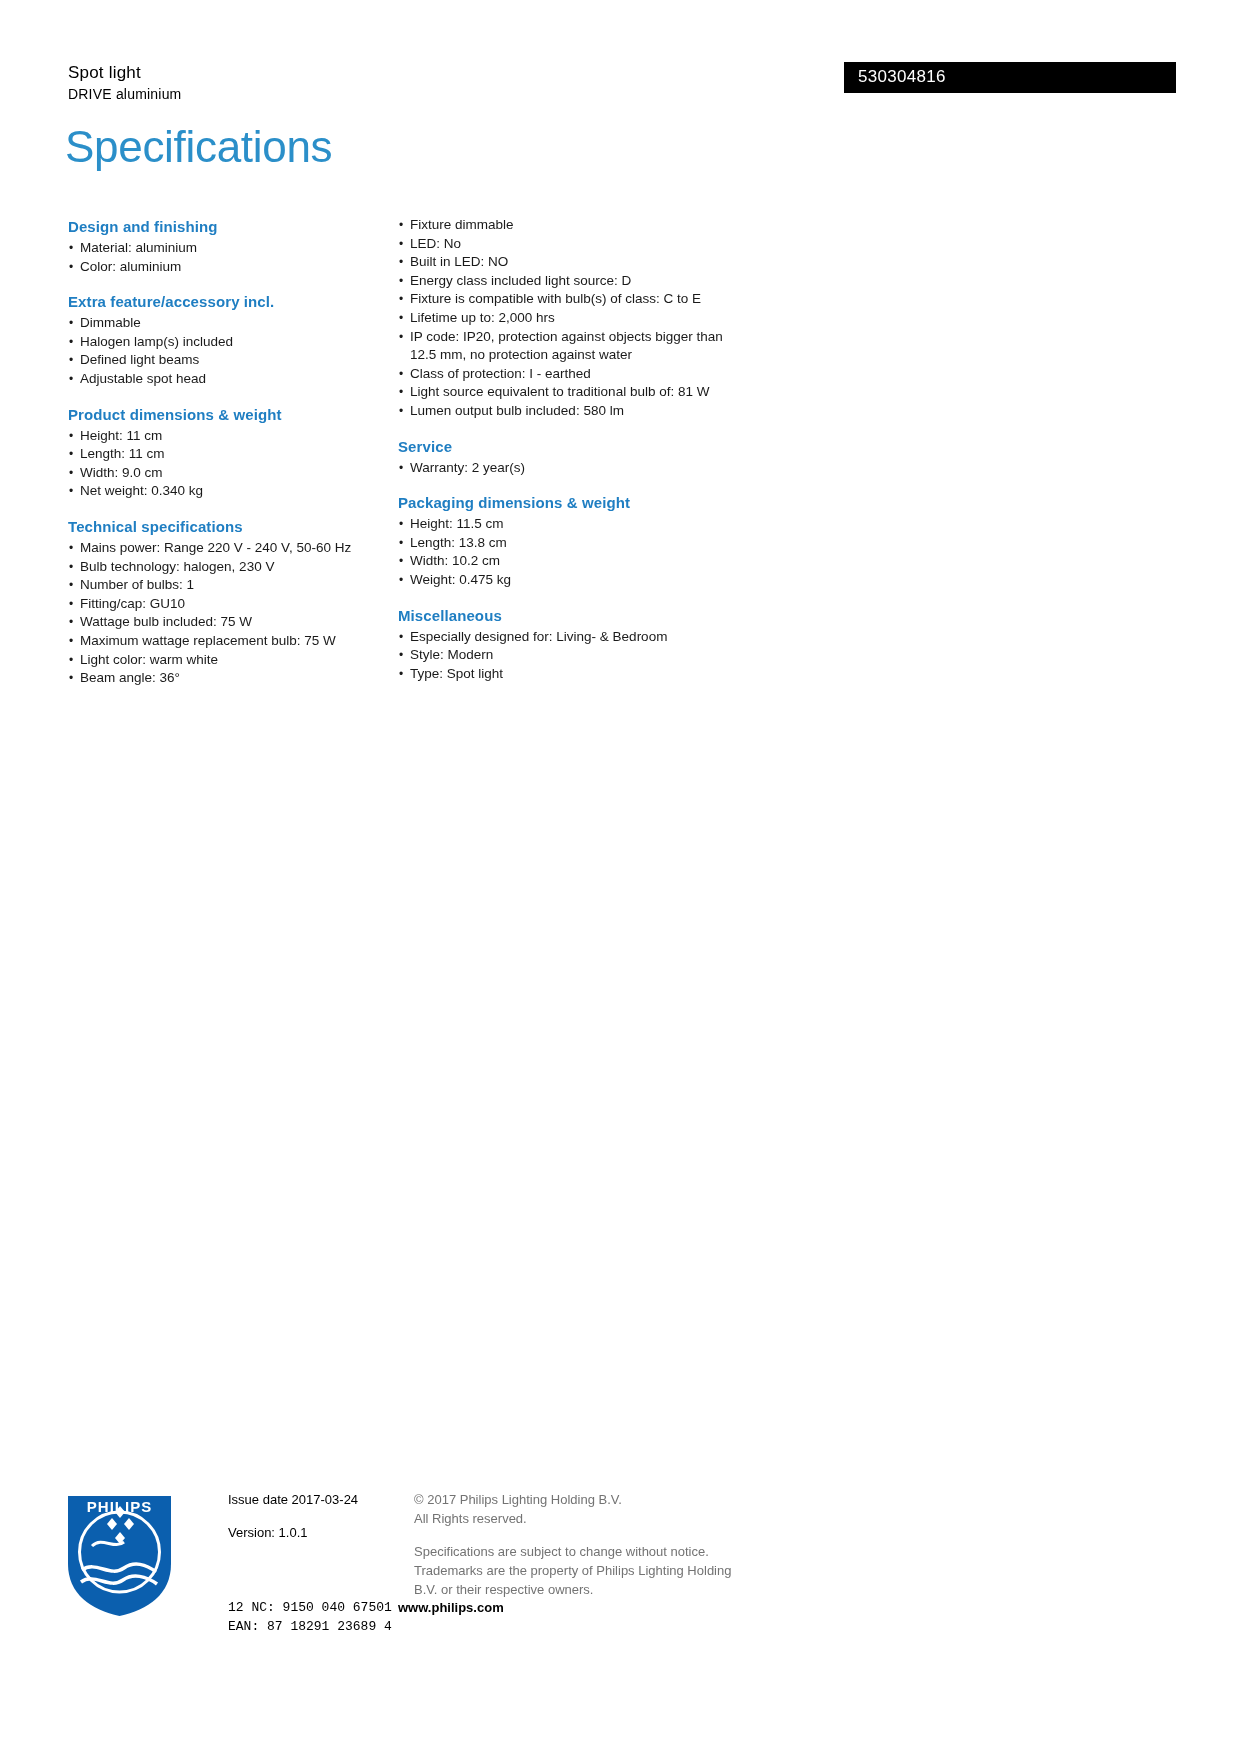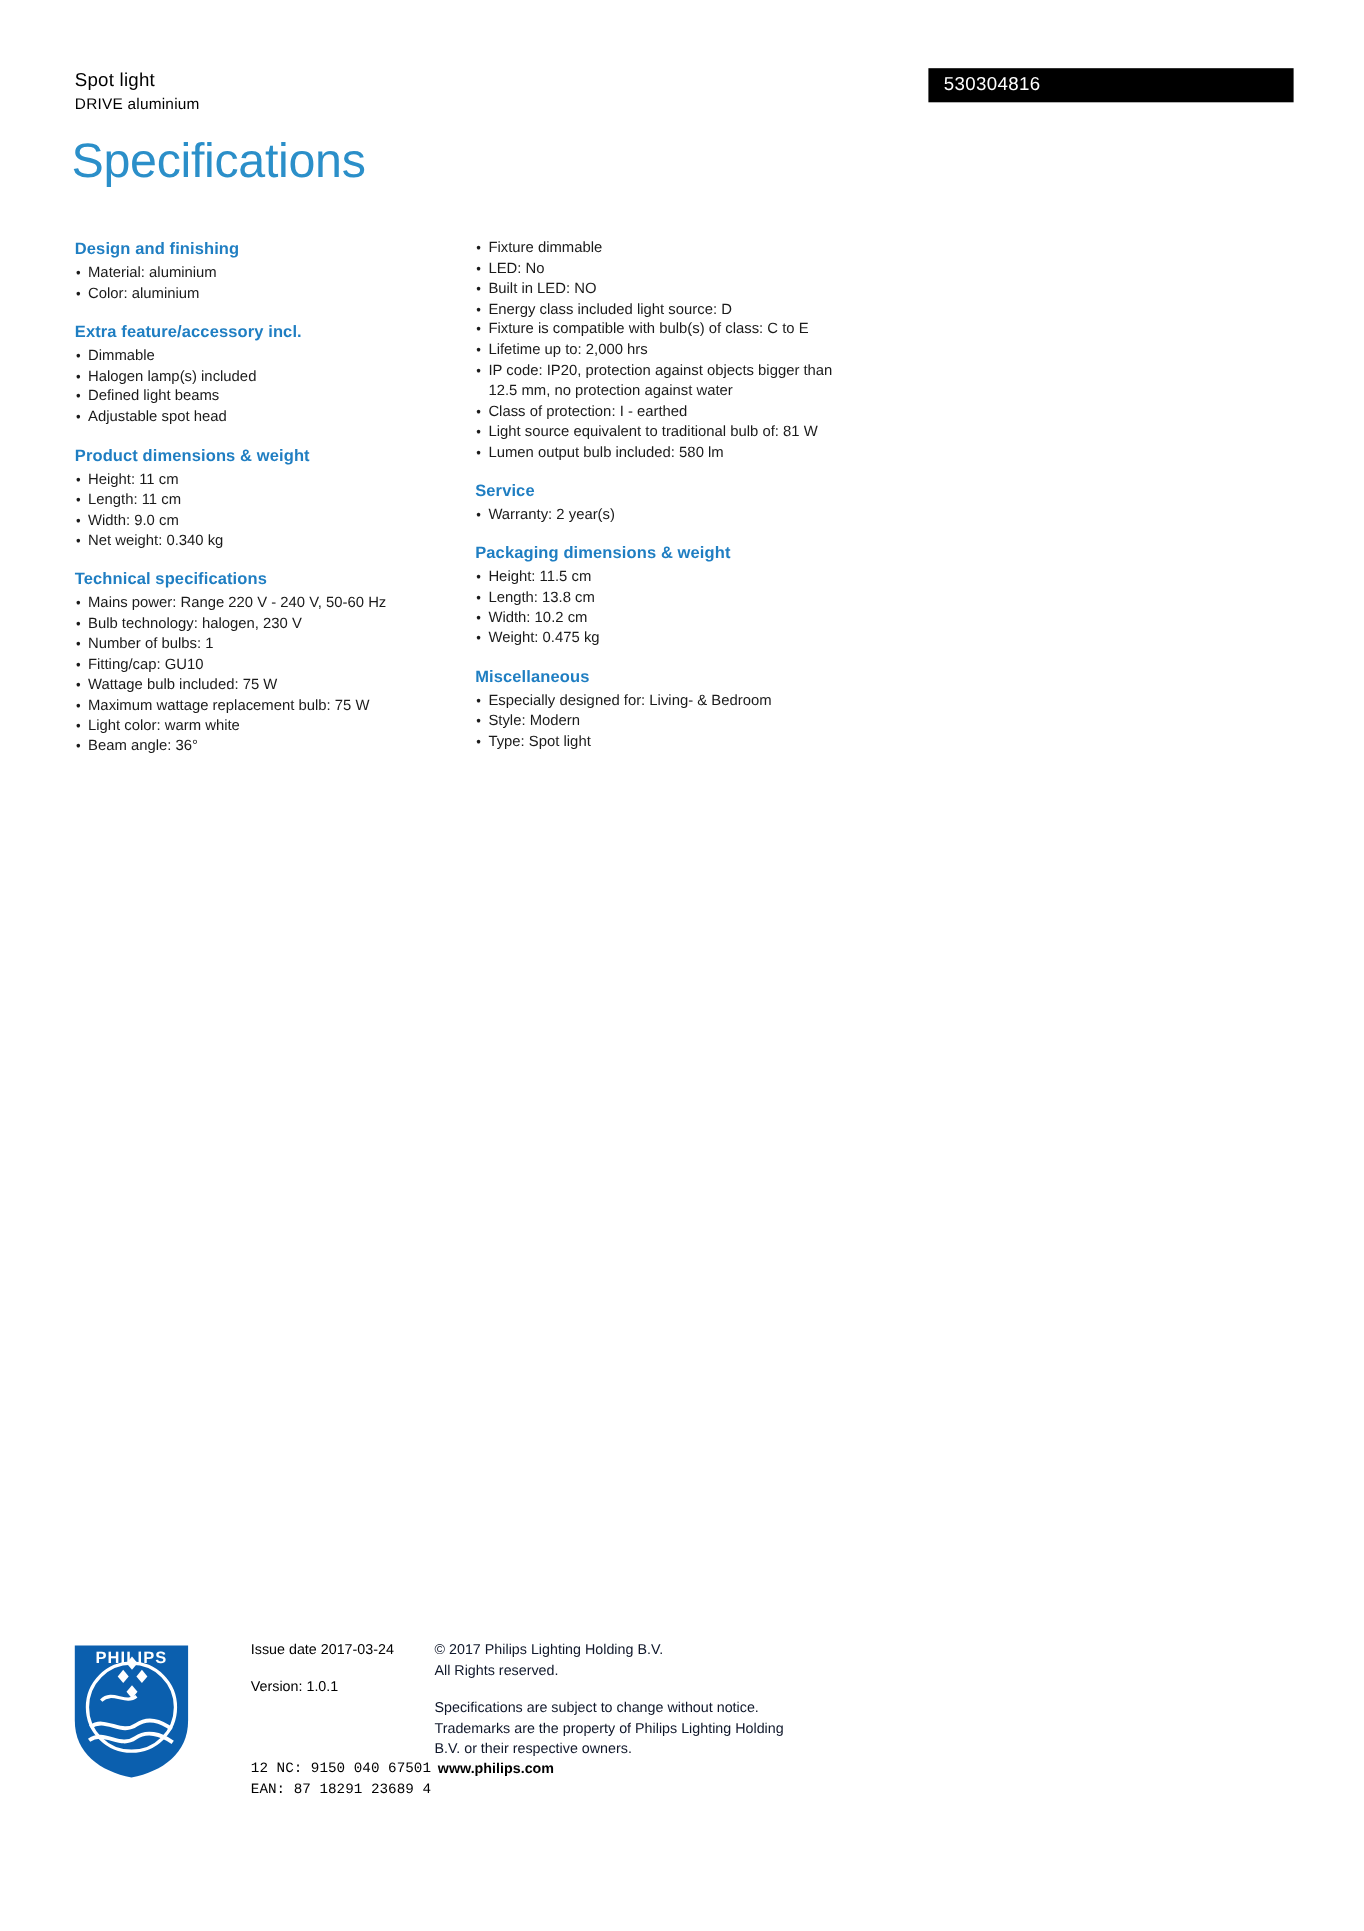--- a/index.html
+++ b/index.html
@@ -64,21 +64,21 @@
   }
 
   
   .col {
     position: absolute;
     top: 216px;
     font-size: 13.5px;
     line-height: 18.6px;
   }
   .col-left  { left: 68px;  width: 330px; }
-  .col-right { left: 398px; width: 340px; margin-left: 34px; }
+  .col-right { left: 398px; width: 340px; }
 
   .grp { margin-bottom: 15px; }
   .grp:last-child { margin-bottom: 0; }
 
   .grp-head {
     color: #1f7ec2;
     font-weight: bold;
     font-size: 15px;
     line-height: 21px;
     margin-bottom: 2px;
@@ -124,26 +124,26 @@
     position: absolute;
     left: 228px;
     top: 10px;
     width: 165px;
     font-size: 13px;
     line-height: 19px;
     color: #000;
   }
   .footer-col-b {
     position: absolute;
-    left: 395px;
+    left: 414px;
     top: 10px;
     width: 360px;
     font-size: 13px;
     line-height: 19px;
-    color: #0f172a;
+    color: #737373;
   }
   .f-block { margin-bottom: 14px; }
   .f-block:last-child { margin-bottom: 0; }
   .f-ids { position: absolute; left: 228px; top: 118px; font-size: 13px; line-height: 19px; font-family: Liberation Mono, monospace; }
   .f-web { position: absolute; left: 398px; top: 118px; font-size: 13px; line-height: 19px; font-weight: bold; text-align: right; }
 
   
   .shield-wrap { position: relative; width: 115px; height: 130px; }
 </style>
 </head>

